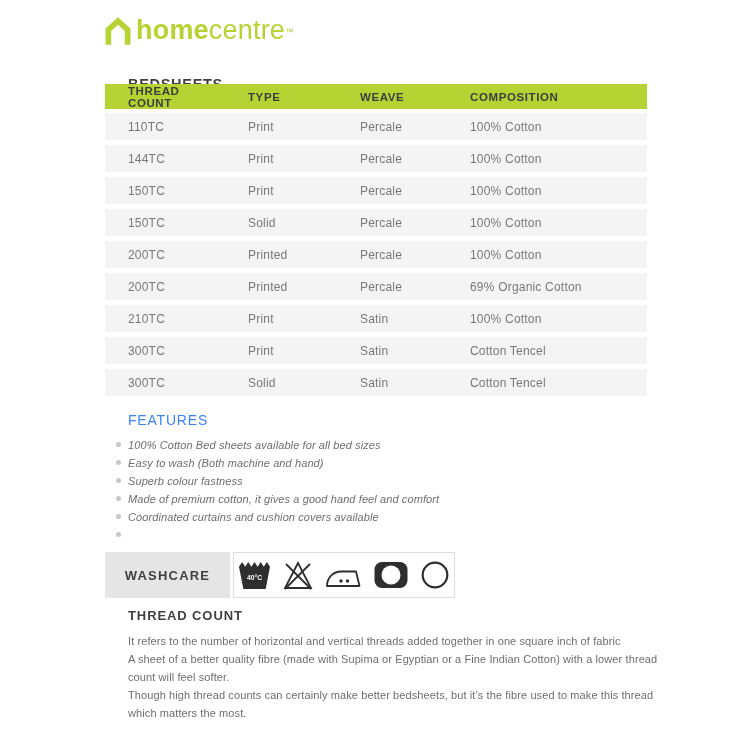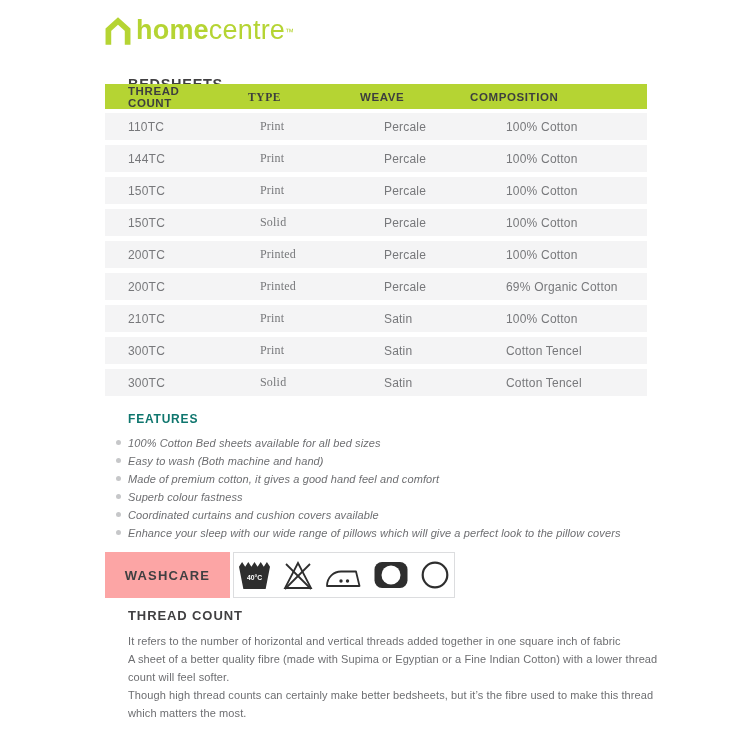--- a/index.html
+++ b/index.html
@@ -15,34 +15,34 @@
   .logo-home { font-weight:700; }
   .logo-centre { font-weight:400; }
   .logo-tm { font-size:9px; vertical-align:top; position:relative; top:2px; font-weight:400; }
   
   .page-title { position:absolute; left:128px; top:76px; font-size:14.5px; font-weight:700;
     color:#414042; letter-spacing:0.7px; }
   
   .spec-table { position:absolute; left:105px; top:84px; width:542px; }
   .thead { display:flex; background:#b5d433; height:25px; align-items:center; margin-bottom:4px; }
   .th { font-size:11.5px; font-weight:700; color:#3d3e3e; letter-spacing:0.6px; padding-left:23px; }
-  .trow { display:flex; background:#f4f4f5; height:27px; align-items:center; margin-bottom:5px;gap:12px; }
+  .trow { display:flex; background:#f4f4f5; height:27px; align-items:center; margin-bottom:5px; }
   .td { font-size:12px; color:#77787b; padding-left:23px; letter-spacing:0.2px; }
-  .c1 { width:120px; } .c2 { width:112px;font-family:Liberation Serif, serif; } .c3 { width:110px; } .c4 { flex:1; }
+  .c1 { width:120px; } .c2 { width:112px; } .c3 { width:110px; } .c4 { flex:1; }
   
   .features { position:absolute; left:105px; top:412px; width:560px; }
-  .features-title { margin-left:23px; font-size:12px; font-weight:700; color:#0f766e; letter-spacing:0.8px; }
+  .features-title { margin-left:23px; font-size:14px; font-weight:400; color:#3b82f6; letter-spacing:0.8px; }
   .features-list { list-style:none; margin-top:11px; }
   .feature-item { position:relative; padding-left:23px; font-size:11px; line-height:12px;
     color:#6d6e71; margin-bottom:6px; letter-spacing:0.1px;font-style:italic; }
   .bullet { position:absolute; left:11px; top:3px; width:5px; height:5px; border-radius:50%;
     background:#c6c7c9; }
   
   .washcare-label-box { position:absolute; left:105px; top:552px; width:125px; height:46px;
-    background:#fca5a5; display:flex; align-items:center; justify-content:center; }
+    background:#e5e5e5; display:flex; align-items:center; justify-content:center; }
   .washcare-label { font-size:13px; font-weight:700; color:#414042; letter-spacing:1.2px; }
   .washcare-icons-box { position:absolute; left:233px; top:552px; width:222px; height:46px;
     background:#fff; border:1px solid #dcdddf; display:flex; align-items:center;
     justify-content:center; gap:11px; }
   .wc-icon { display:flex; align-items:center; }
   .wc-icon svg { display:block; }
   
   .threadcount { position:absolute; left:128px; top:608px; width:545px; }
   .threadcount-title { font-size:13px; font-weight:700; color:#414042; letter-spacing:0.9px;
     margin-bottom:9px; }
@@ -123,24 +123,24 @@
       <div class="td c3">Satin</div>
       <div class="td c4">Cotton Tencel</div>
     </div>
   </div>
 
   <div class="features">
     <div class="features-title">FEATURES</div>
     <ul class="features-list">
       <li class="feature-item"><span class="bullet"></span><span>100% Cotton Bed sheets available for all bed sizes</span></li>
       <li class="feature-item"><span class="bullet"></span><span>Easy to wash (Both machine and hand)</span></li>
+      <li class="feature-item"><span class="bullet"></span><span>Superb colour fastness</span></li>
       <li class="feature-item"><span class="bullet"></span><span>Made of premium cotton, it gives a good hand feel and comfort</span></li>
-      <li class="feature-item"><span class="bullet"></span><span>Superb colour fastness</span></li>
       <li class="feature-item"><span class="bullet"></span><span>Coordinated curtains and cushion covers available</span></li>
-      <li class="feature-item"><span class="bullet"></span><span>Enhance your sleep with our wide range of pillows which will give a perfect look to the pillow covers</span></li>
+      <li class="feature-item"><span class="bullet"></span></li>
     </ul>
   </div>
 
   <div class="washcare-label-box">
     <span class="washcare-label">WASHCARE</span>
   </div>
   <div class="washcare-icons-box">
     <span class="wc-icon">
       <svg width="33" height="31" viewBox="0 0 34 32">
         <path d="M1,7 L4.2,2 L7.4,7 L10.6,2 L13.8,7 L17,2 L20.2,7 L23.4,2 L26.6,7 L29.8,2 L33,7 L28.5,30 L5.5,30 Z" fill="#2e2e2e"></path>

